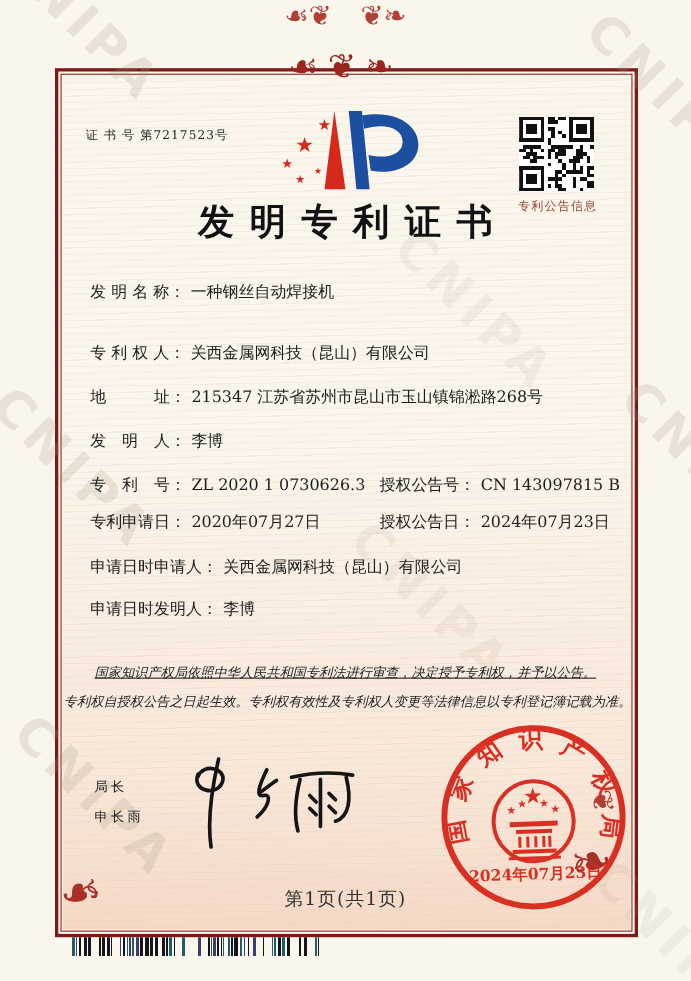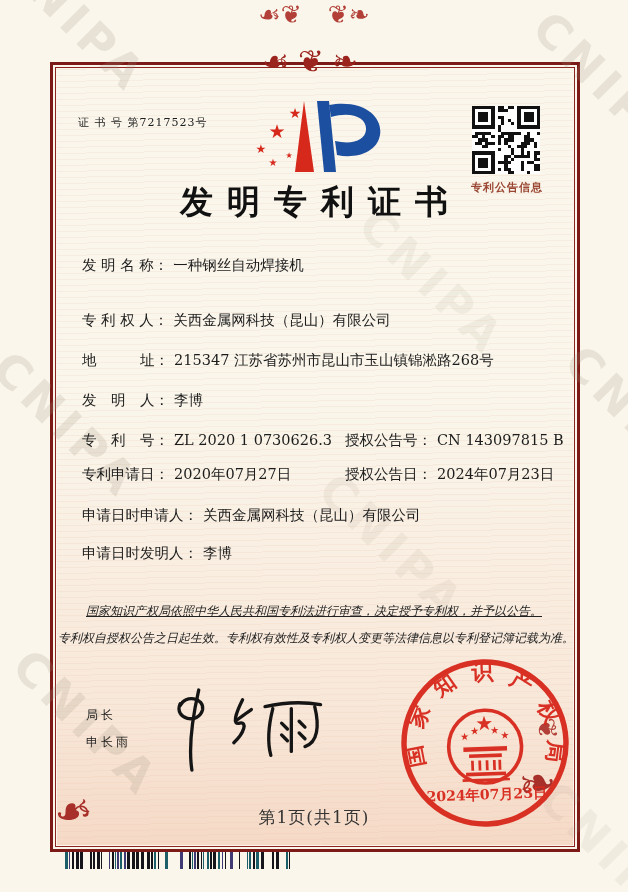--- a/index.html
+++ b/index.html
@@ -21,21 +21,21 @@
 
   .content{position:absolute;inset:0;z-index:2;color:#1c1c1c;}
 
   .cert-no{position:absolute;left:78px;top:101px;font-size:11px;letter-spacing:1px;margin-top:14px;}
 
   .logo{position:absolute;left:246px;top:96px;width:152px;height:90px;}
 
   .qr{position:absolute;left:472px;top:106px;width:68px;height:68px;background:#fff;}
   .qr svg{width:100%;height:100%;display:block;}
   .qr-label{position:absolute;left:452px;top:180px;width:110px;text-align:center;font-size:11px;
-    color:#9a4632;letter-spacing:1px;font-weight:bold;}
+    color:#9a4632;letter-spacing:1px;}
 
   .title{position:absolute;left:0;right:0;top:180px;text-align:center;font-size:33px;font-weight:600;
     letter-spacing:14px;text-indent:14px;color:#111;}
 
   .row{position:absolute;left:82px;font-size:14.5px;white-space:nowrap;}
   .lbl{white-space:pre;}
   .val{margin-left:5px;}
   .col2{position:absolute;left:263px;top:0;white-space:nowrap;}
 
   .statement{position:absolute;left:58px;top:598px;width:514px;font-style:italic;font-size:12px;

